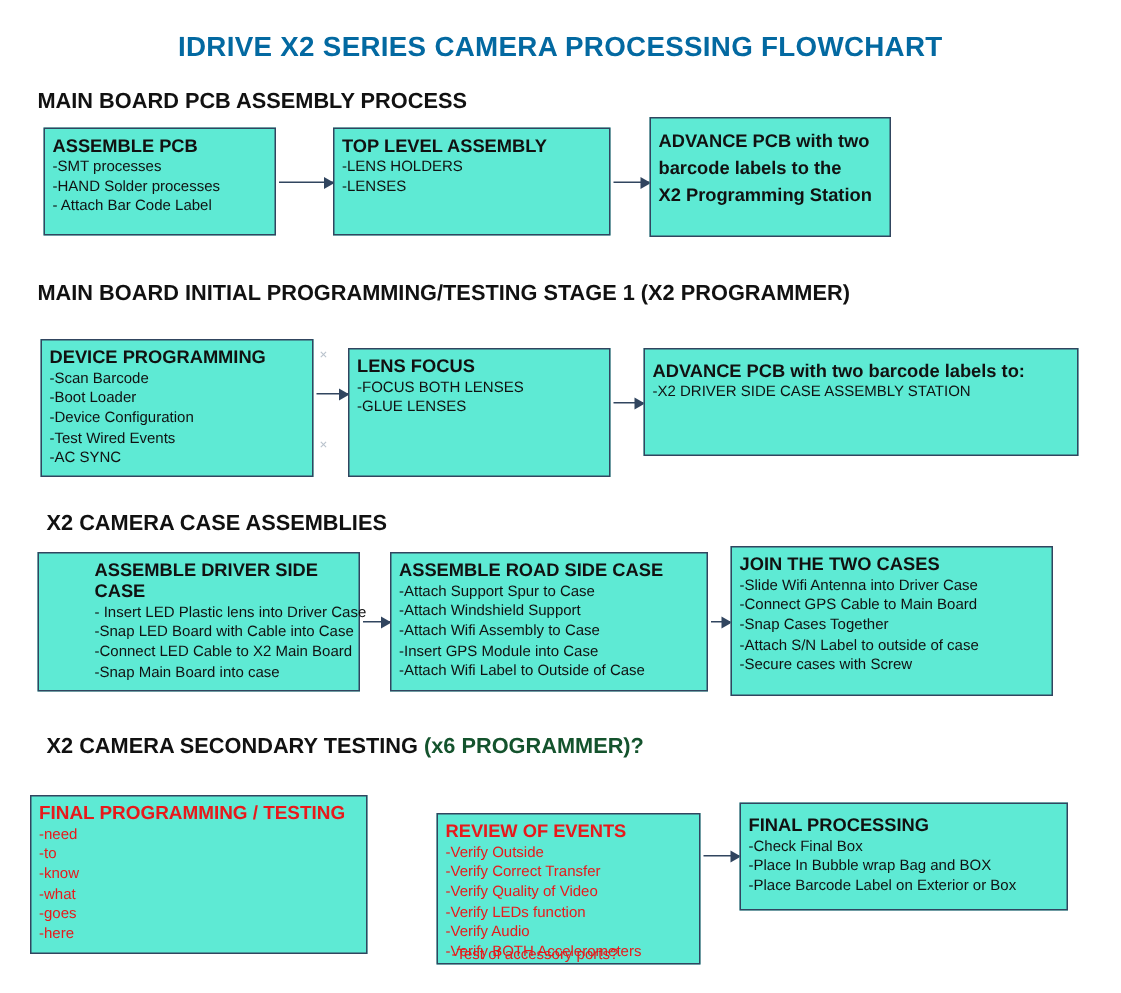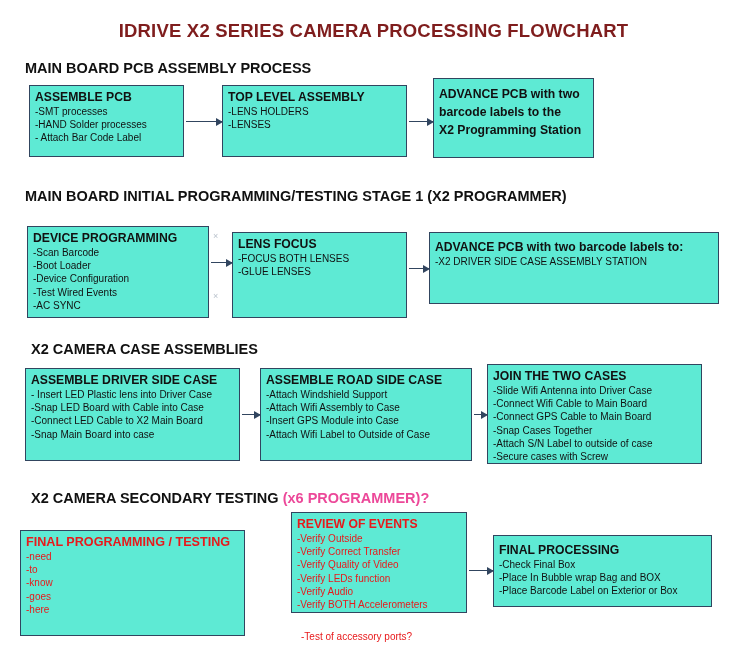--- a/index.html
+++ b/index.html
@@ -11,31 +11,31 @@
     overflow:hidden;
   }
   .canvas{position:absolute;left:0;top:0;width:747px;height:662px;}
 
   .title{
     position:absolute;
     left:0;top:20px;width:747px;
     text-align:center;
     font-size:18.5px;
     font-weight:bold;
-    color:#7f1d1d;
+    color:#0369a1;
     letter-spacing:0.2px;
   }
 
   .section-head{
     position:absolute;
     font-size:14.5px;
     font-weight:bold;
     color:#111111;
   }
-  .section-head .red{color:#ec4899;}
+  .section-head .red{color:#14532d;}
 
   .box{
     position:absolute;
     background:#5eead4;
     border:1px solid #31455f;
     box-sizing:border-box;
   }
   .box-title{
     font-size:12.2px;
     font-weight:bold;
@@ -150,65 +150,66 @@
 
   <div class="box" style="left:429px;top:232px;width:290px;height:72px;">
     <div class="box-title" style="margin-top:7px;">ADVANCE PCB with two barcode labels to:</div>
     <div class="box-line">-X2 DRIVER  SIDE  CASE  ASSEMBLY STATION</div>
   </div>
 
   <div class="section-head" style="left:31px;top:341px;">
     <span>X2 CAMERA CASE ASSEMBLIES</span>
   </div>
 
-  <div class="box" style="left:25px;top:368px;width:215px;height:93px;">
+  <div class="box" style="left:25px;top:368px;width:215px;height:93px;padding-left:32px;">
     <div class="box-title">ASSEMBLE DRIVER SIDE CASE</div>
     <div class="box-line">- Insert LED Plastic lens into Driver Case</div>
     <div class="box-line">-Snap LED Board with Cable into Case</div>
     <div class="box-line">-Connect LED Cable to X2 Main Board</div>
     <div class="box-line">-Snap Main Board into case</div>
   </div>
 
   <div class="arrow" style="left:242px;top:414px;width:18px;"></div>
 
   <div class="box" style="left:260px;top:368px;width:212px;height:93px;">
     <div class="box-title">ASSEMBLE ROAD SIDE CASE</div>
+    <div class="box-line">-Attach Support Spur to Case</div>
     <div class="box-line">-Attach Windshield Support</div>
     <div class="box-line">-Attach Wifi Assembly to Case</div>
     <div class="box-line">-Insert GPS Module into Case</div>
     <div class="box-line">-Attach Wifi Label to Outside of Case</div>
   </div>
 
   <div class="arrow" style="left:474px;top:414px;width:13px;"></div>
 
   <div class="box" style="left:487px;top:364px;width:215px;height:100px;">
     <div class="box-title">JOIN THE TWO CASES</div>
     <div class="box-line">-Slide Wifi Antenna into Driver Case</div>
-    <div class="box-line">-Connect Wifi Cable to Main Board</div>
     <div class="box-line">-Connect GPS Cable to Main Board</div>
     <div class="box-line">-Snap Cases Together</div>
     <div class="box-line">-Attach S/N Label to outside of case</div>
     <div class="box-line">-Secure cases with Screw</div>
   </div>
 
   <div class="section-head" style="left:31px;top:490px;">
     <span>X2 CAMERA SECONDARY TESTING</span>
     <span class="red">(x6 PROGRAMMER)?</span>
   </div>
 
   <div class="box red-text" style="left:20px;top:530px;width:225px;height:106px;">
     <div class="box-title" style="font-size:12.6px;">FINAL PROGRAMMING / TESTING</div>
     <div class="box-line">-need</div>
     <div class="box-line">-to</div>
     <div class="box-line">-know</div>
+    <div class="box-line">-what</div>
     <div class="box-line">-goes</div>
     <div class="box-line">-here</div>
   </div>
 
-  <div class="box red-text" style="left:291px;top:512px;width:176px;height:101px;">
+  <div class="box red-text" style="left:291px;top:542px;width:176px;height:101px;">
     <div class="box-title">REVIEW OF EVENTS</div>
     <div class="box-line">-Verify Outside</div>
     <div class="box-line">-Verify Correct Transfer</div>
     <div class="box-line">-Verify Quality of Video</div>
     <div class="box-line">-Verify LEDs function</div>
     <div class="box-line">-Verify Audio</div>
     <div class="box-line">-Verify BOTH Accelerometers</div>
   </div>
   <div class="box-line" style="position:absolute;left:296px;top:630px;color:#e8191b;">-Test of accessory ports?</div>
 

